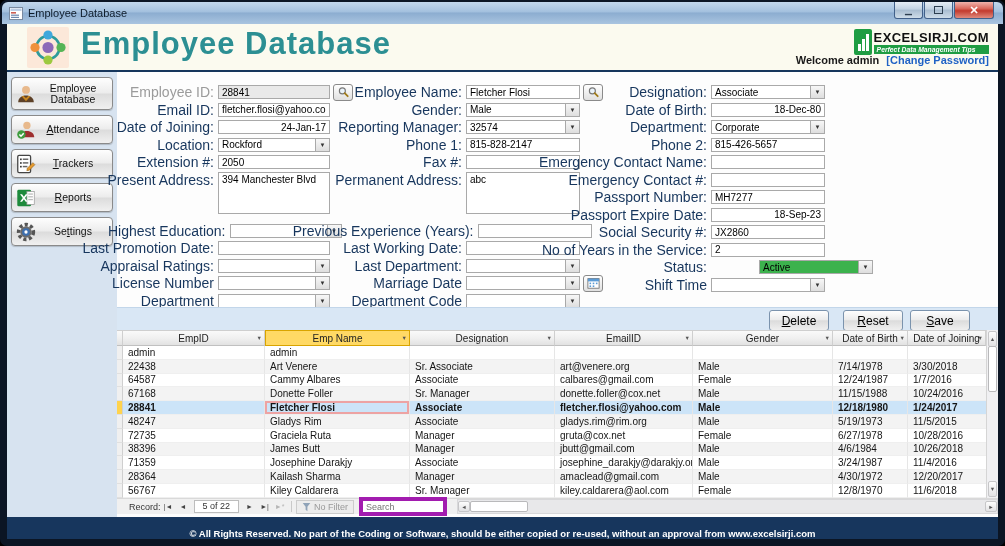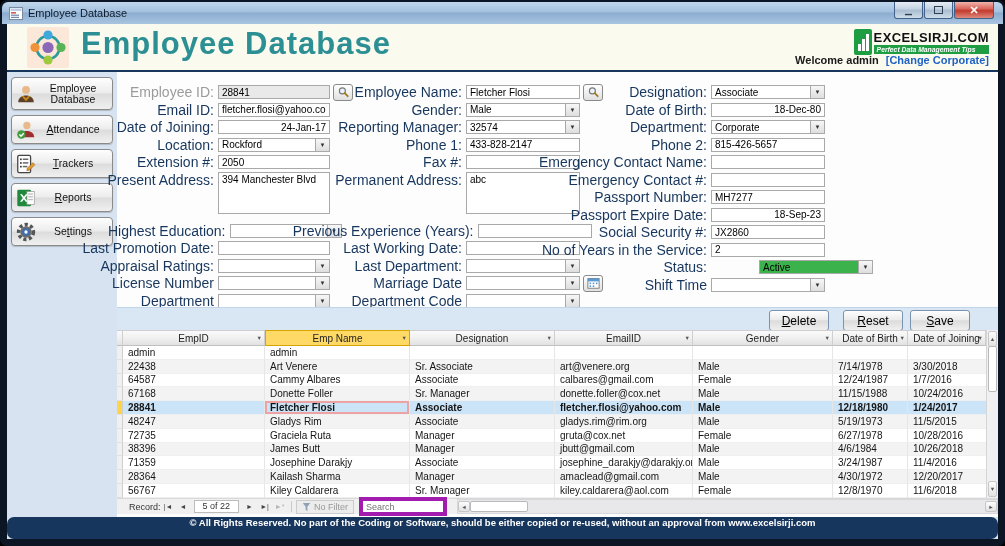--- a/index.html
+++ b/index.html
@@ -99,21 +99,21 @@
     height:12px;padding:0 5px;font-size:9px;}
   #search-box{width:74px;height:11px;border:4px solid #a21caf;font-size:9px;padding:0 3px;margin-left:5px;
     font-family:"Liberation Sans",sans-serif;color:#333;}
   #hscroll{flex:1;display:flex;align-items:center;height:13px;margin-left:10px;background:#e8e8ea;border:1px solid #d8d8da;}
   .hs-btn{width:12px;height:11px;border:1px solid #c6c6c8;border-radius:2px;background:linear-gradient(#fdfdfd,#e2e2e4);
     display:flex;align-items:center;justify-content:center;font-size:5.5px;color:#555;box-sizing:border-box;}
   #hthumb{width:58px;height:11px;background:#fff;border:1px solid #b9b9bb;border-radius:2px;box-sizing:border-box;}
   #hs-right{margin-left:auto;}
   
   #footer{position:absolute;left:0;right:0;bottom:0;height:22px;background:#17365d;color:#fff;display:flex;
-    align-items:flex-start;justify-content:center;font-size:9.5px;font-weight:bold;border-radius:7px;}
+    align-items:flex-end;justify-content:center;font-size:9.5px;font-weight:bold;}
   u{text-decoration:underline;}
 </style>
 </head>
 <body>
 
 <div id="win">
 
   <div id="titlebar">
     <svg width="14" height="13" viewBox="0 0 14 13">
       <rect x="0.5" y="0.5" width="13" height="12" fill="#fff" stroke="#7a8aa0"></rect>
@@ -153,21 +153,21 @@
           <rect x="10" y="12" width="3" height="12" fill="#fff"></rect>
           <rect x="14" y="7" width="3" height="17" fill="#fff"></rect>
         </svg>
         <div id="brand-text">
           <div id="brand-name">EXCELSIRJI.COM</div>
           <div id="brand-tag">Perfect Data Management Tips</div>
         </div>
       </div>
       <div id="welcome">
         <span>Welcome admin</span>
-        <span class="cp">[Change Corporate]</span>
+        <span class="cp">[Change Password]</span>
       </div>
     </div>
 
     <div id="sidebar">
       <div class="side-item">
         <svg width="22" height="22" viewBox="0 0 24 24">
           <circle cx="12" cy="7.5" r="4.3" fill="#e8b98c"></circle>
           <path d="M3.5 21c0-5 3.8-7.5 8.5-7.5s8.5 2.5 8.5 7.5z" fill="#5d4027"></path>
           <path d="M9 13.8l3 2.6 3-2.6 1.6 1-4.6 5-4.6-5z" fill="#c8861f"></path>
         </svg>
@@ -351,21 +351,21 @@
               <div class="f-ctrl combo">
                 <span class="f-val">32574</span>
                 <span class="combo-btn">▼</span>
               </div>
             </div>
             <div class="f-row">
               <div class="f-label">
                 <span>Phone 1:</span>
               </div>
               <div class="f-ctrl">
-                <span class="f-val">433-828-2147</span>
+                <span class="f-val">815-828-2147</span>
               </div>
             </div>
             <div class="f-row">
               <div class="f-label">
                 <span>Fax #:</span>
               </div>
               <div class="f-ctrl">
                 <span class="f-val"></span>
               </div>
             </div>

